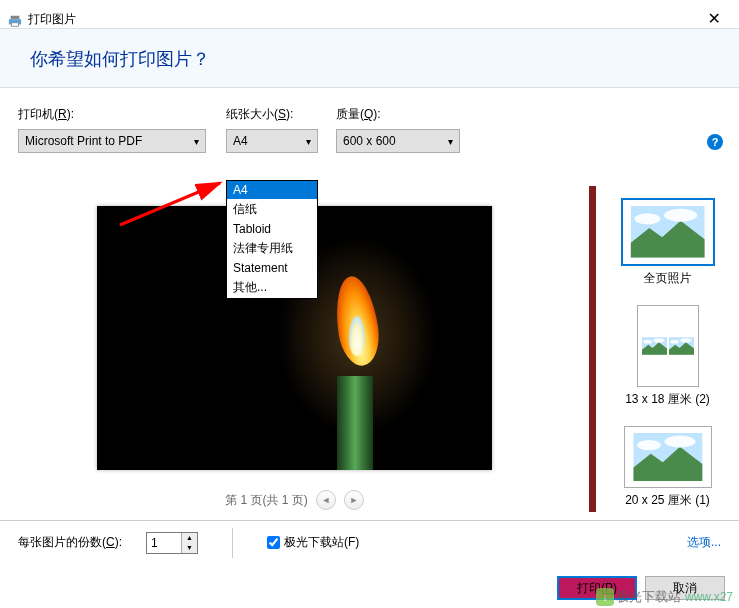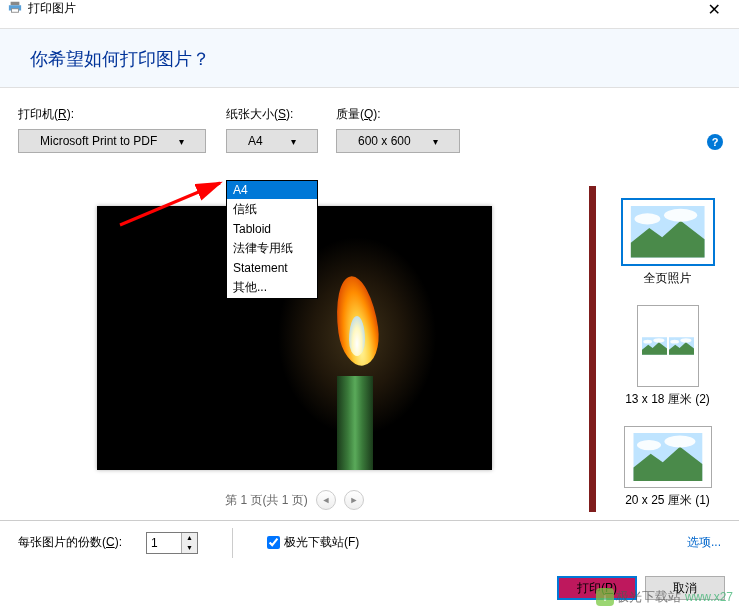--- a/index.html
+++ b/index.html
@@ -1,30 +1,30 @@
 <!DOCTYPE html>
 <html><head>
 <meta charset="utf-8">
 <style>
 * { box-sizing: border-box; margin: 0; padding: 0; font-family: "Microsoft YaHei", "Segoe UI", sans-serif; font-size: 12px; }
 body { width: 739px; height: 608px; background: #fff; position: relative; overflow: hidden; }
 
-.titlebar { height: 28px; display: flex; align-items: flex-start; padding: 0 8px; }
+.titlebar { height: 28px; display: flex; align-items: flex-end; padding: 0 8px; }
 .titlebar .printer-icon { width: 14px; height: 14px; margin-right: 6px; }
 .titlebar .title { color: #000; }
 .titlebar .close { margin-left: auto; font-size: 16px; cursor: pointer; padding: 0 10px; }
 
 .header-band { background: #f4f9fe; border-top: 1px solid #e0e0e0; border-bottom: 1px solid #e0e0e0; padding: 18px 30px 16px 30px; }
 .header-band .question { color: #003399; font-size: 18px; }
 
 .controls-row { display: flex; align-items: flex-start; padding: 18px 18px 0 18px; gap: 10px; position: relative; }
 .control-group { display: flex; flex-direction: column; gap: 6px; }
 .control-group label { color: #000; }
 .control-group label .hotkey { text-decoration: underline; }
-.select-box { height: 24px; border: 1px solid #adadad; background: #e1e1e1; display: flex; align-items: center; padding: 0 21px; position: relative; }
+.select-box { height: 24px; border: 1px solid #adadad; background: #e1e1e1; display: flex; align-items: center; padding: 0 6px; position: relative; }
 .select-box .chev { margin-left: auto; font-size: 10px; }
 .printer-group .select-box { width: 188px; }
 .paper-group { margin-left: 10px; }
 .paper-group .select-box { width: 92px; }
 .quality-group { margin-left: 8px; }
 .quality-group .select-box { width: 124px; }
 .help-icon { position: absolute; right: 16px; top: 46px; width: 16px; height: 16px; border-radius: 50%; background: #0078d7; color: #fff; display: flex; align-items: center; justify-content: center; font-size: 11px; font-weight: bold; cursor: pointer; }
 
 .dropdown-list { position: absolute; top: 180px; left: 226px; width: 92px; border: 1px solid #000; background: #fff; z-index: 100; }
 .dropdown-list .item { padding: 2px 6px; }

